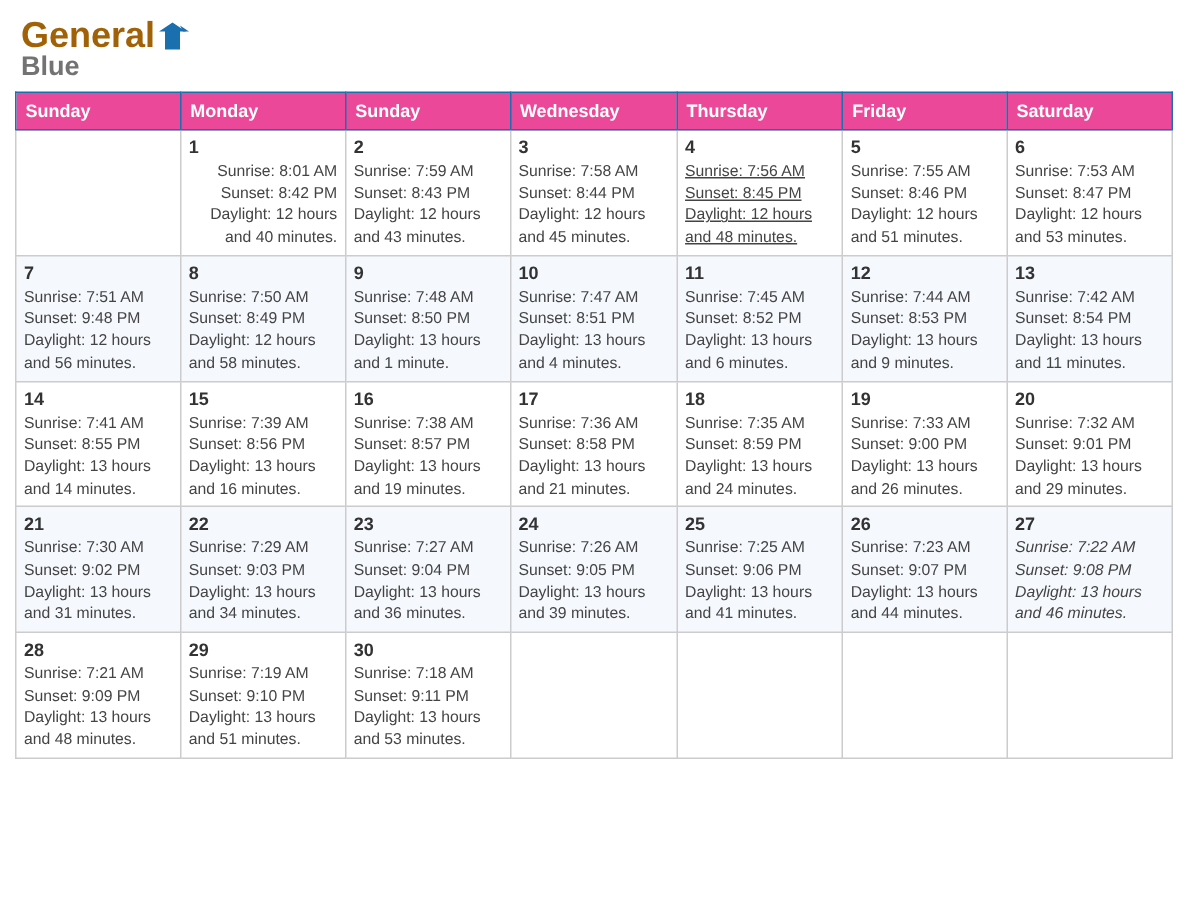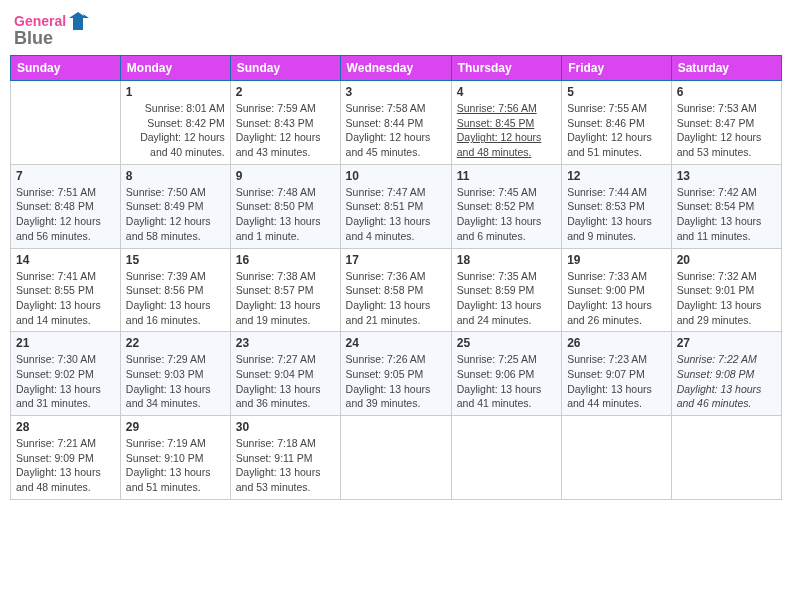--- a/index.html
+++ b/index.html
@@ -33,21 +33,21 @@
     .location {
       font-size: 14px;
       color: #555;
     }
     .calendar {
       width: 100%;
       border-collapse: collapse;
       font-size: 11px;
     }
     .calendar th {
-      background: #d946ef;
+      background: #ec4899;
       color: #fff;
       text-align: left;
       padding: 5px 6px;
       font-size: 12px;
       border: 1px solid #1a6faf;
     }
     .calendar td {
       border: 1px solid #ccc;
       vertical-align: top;
       padding: 4px 5px;
@@ -72,21 +72,21 @@
     tr:nth-child(even) td { background: #f5f8fc; }
     tr:nth-child(odd) td { background: #fff; }
     .calendar th:first-child { border-radius: 0; }
   </style>
 </head>
 <body>
 
 <div class="header">
   <div class="logo">
     <div style="display:flex;align-items:center;">
-      <span style="font-size:14px;font-weight:bold;color:#ec4899;">General</span>
+      <span style="font-size:24px;font-weight:bold;color:#a16207;">General</span>
       <svg width="22" height="22" viewBox="0 0 22 22" style="margin: 0 1px;">
         <polygon points="11,2 20,8 16,8 16,20 6,20 6,8 2,8" fill="#1a6faf"></polygon>
         <polygon points="16,4 22,8 18,8" fill="#1a6faf"></polygon>
       </svg>
     </div>
     <span style="font-size:18px;font-weight:bold;color:#737373;margin-top:-4px;">Blue</span>
   </div>
   <div class="title-area">
     <div class="month-title"></div>
     <div class="location"></div>
@@ -148,21 +148,21 @@
           <div class="day-info" style="white-space: pre-line;">Sunrise: 7:53 AM
 Sunset: 8:47 PM
 Daylight: 12 hours
 and 53 minutes.</div>
         </td>
       </tr>
       <tr>
         <td>
           <span class="day-num">7</span>
           <div class="day-info" style="white-space: pre-line;">Sunrise: 7:51 AM
-Sunset: 8:48 PM
+Sunset: 9:48 PM
 Daylight: 12 hours
 and 56 minutes.</div>
         </td>
         <td>
           <span class="day-num">8</span>
           <div class="day-info" style="white-space: pre-line;">Sunrise: 7:50 AM
 Sunset: 8:49 PM
 Daylight: 12 hours
 and 58 minutes.</div>
         </td>

